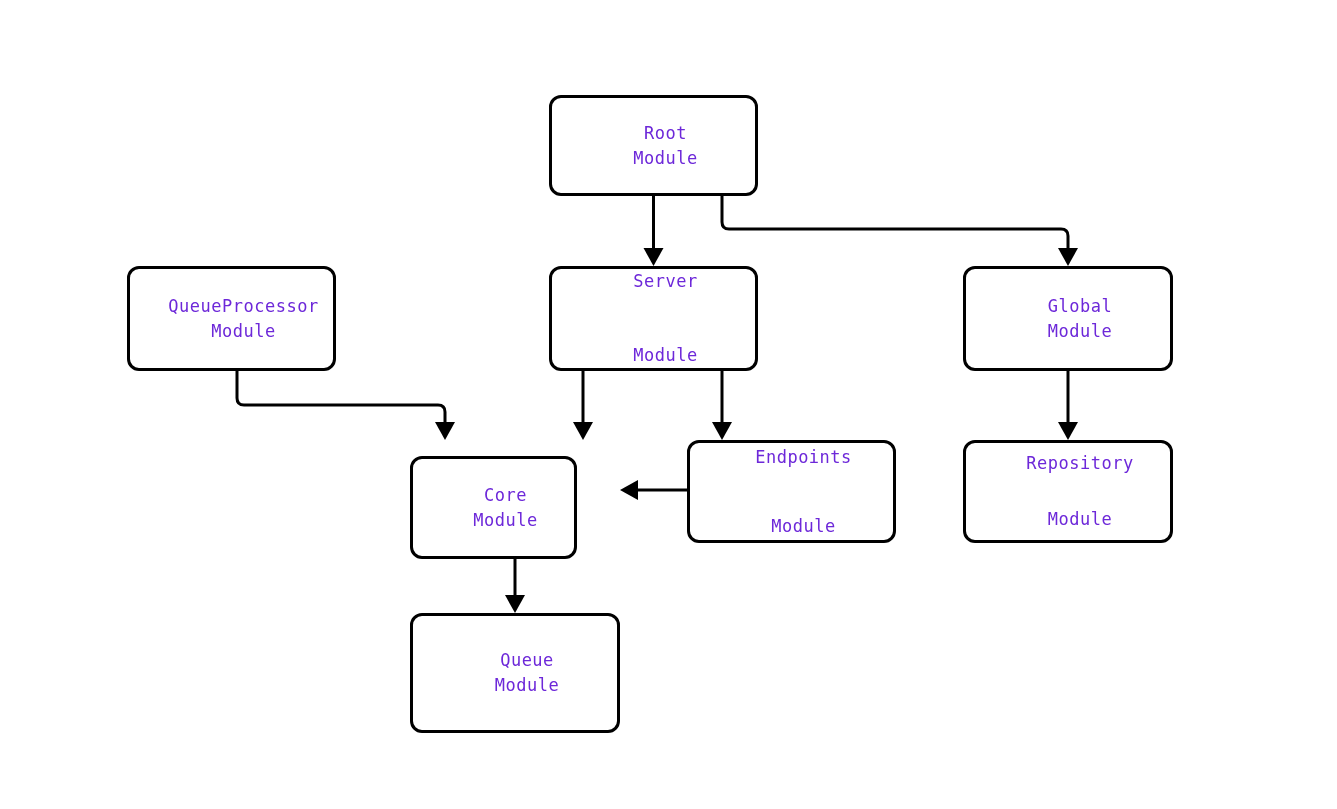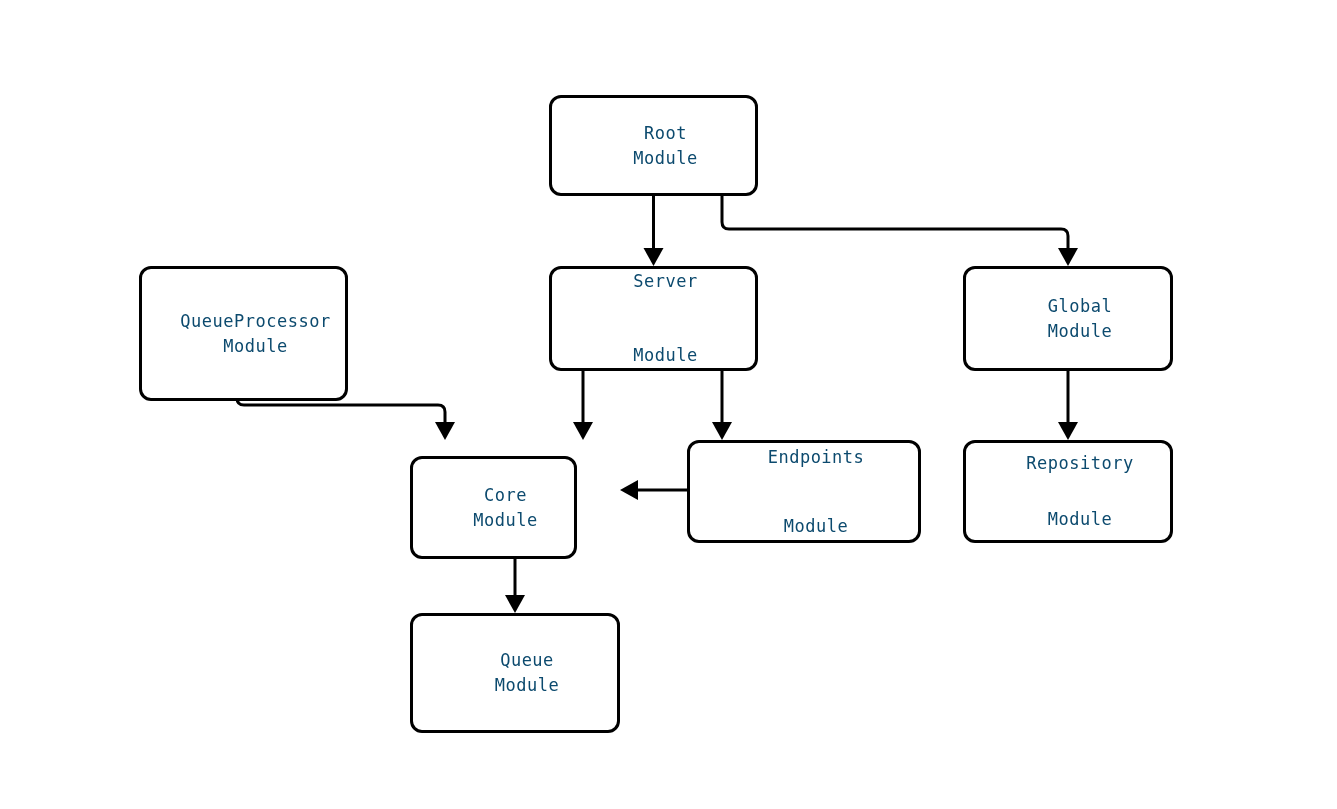--- a/index.html
+++ b/index.html
@@ -31,21 +31,21 @@
     position: absolute;
     box-sizing: border-box;
     border: 3px solid #000000;
     border-radius: 12px;
     background: #ffffff;
     display: flex;
     flex-direction: column;
     align-items: center;
     justify-content: center;
     text-align: center;
-    color: #0c4a6e;
+    color: #6d28d9;
     font-size: 17px;
     line-height: 1.45;
     letter-spacing: 0.5px;
     font-family: "DejaVu Sans Mono", "Liberation Mono", monospace;
     padding-left: 24px;
   }
   .node-line {
     display: block;
     white-space: pre;
   }
@@ -97,41 +97,41 @@
       <polygon points="515,613 505,595 525,595" fill="#000000"></polygon>
     </g>
 
   </svg>
 
   <div class="node" style="left:549px; top:95px; width:209px; height:101px;">
     <span class="node-line">Root</span>
     <span class="node-line">Module</span>
   </div>
 
-  <div class="node" style="left:139px; top:266px; width:209px; height:135px;text-align:center;">
+  <div class="node" style="left:127px; top:266px; width:209px; height:105px;text-align:center;">
     <span class="node-line">QueueProcessor</span>
     <span class="node-line">Module</span>
   </div>
 
   <div class="node" style="left:549px; top:266px; width:209px; height:105px;justify-content:space-between;">
     <span class="node-line">Server</span>
     <span class="node-line">Module</span>
   </div>
 
   <div class="node" style="left:963px; top:266px; width:210px; height:105px;">
     <span class="node-line">Global</span>
     <span class="node-line">Module</span>
   </div>
 
   <div class="node" style="left:410px; top:440px; width:167px; height:103px;margin-top:16px;">
     <span class="node-line">Core</span>
     <span class="node-line">Module</span>
   </div>
 
-  <div class="node" style="left:687px; top:440px; width:234px; height:103px;gap:44px;">
+  <div class="node" style="left:687px; top:440px; width:209px; height:103px;gap:44px;">
     <span class="node-line">Endpoints</span>
     <span class="node-line">Module</span>
   </div>
 
   <div class="node" style="left:963px; top:440px; width:210px; height:103px;gap:31px;">
     <span class="node-line">Repository</span>
     <span class="node-line">Module</span>
   </div>
 
   <div class="node" style="left:410px; top:613px; width:210px; height:120px;">

